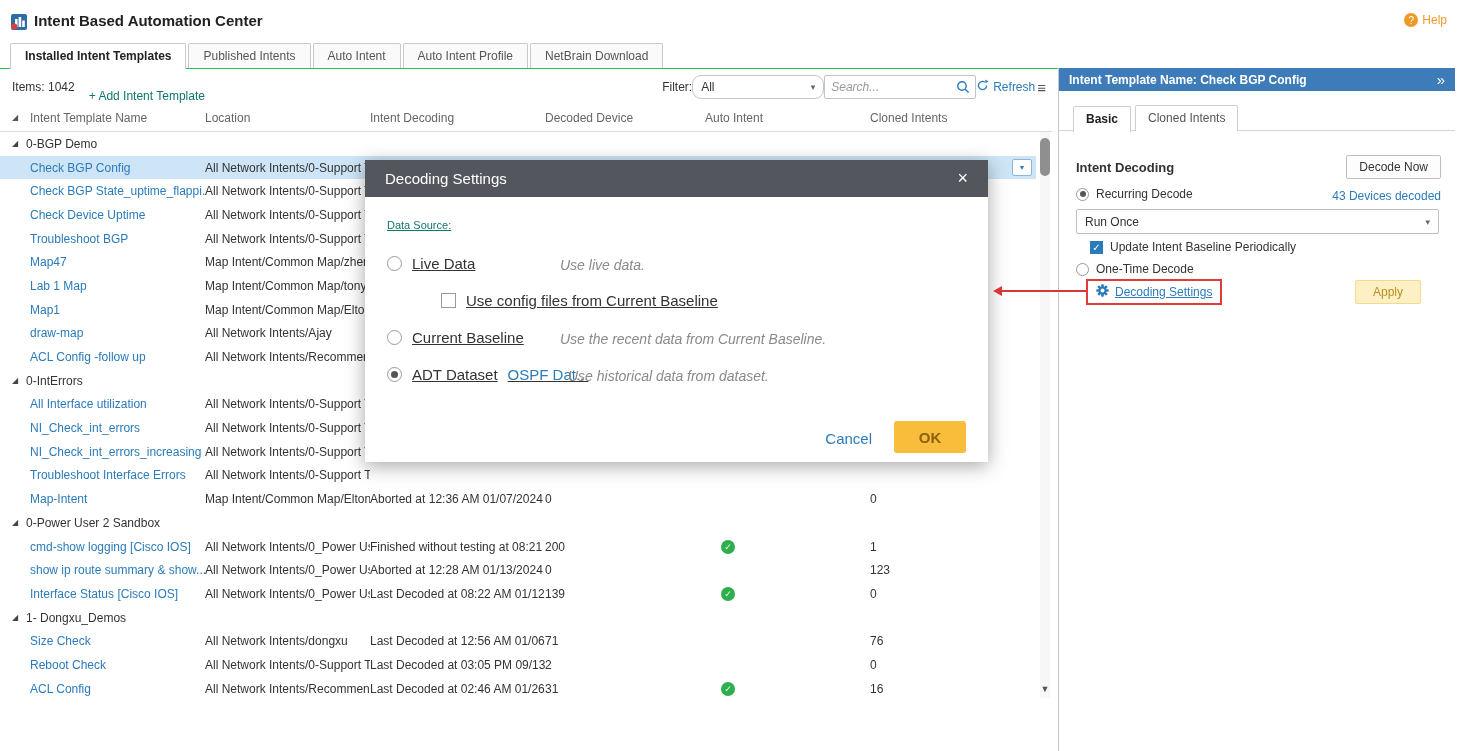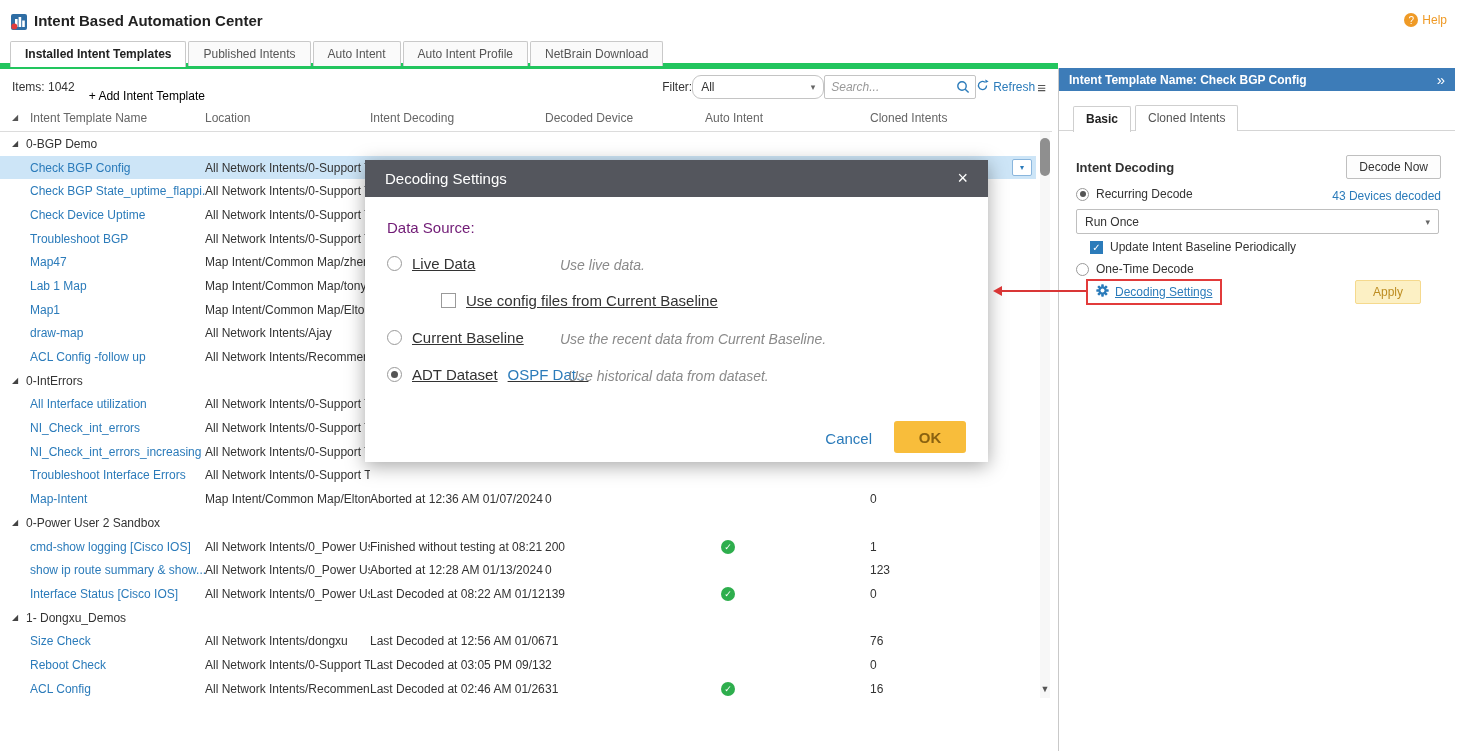--- a/index.html
+++ b/index.html
@@ -7,27 +7,27 @@
   .app { position:relative; width:1471px; height:751px; background:#fff; overflow:hidden; }
 
   
   .topbar { position:absolute; left:0; top:0; width:100%; height:44px; background:#fff; }
   .logo { position:absolute; left:10px; top:13px; width:18px; height:18px; }
   .title { position:absolute; left:34px; top:12px; font-size:15px; font-weight:bold; color:#222; }
   .help { position:absolute; right:24px; top:13px; display:flex; align-items:center; gap:4px; color:#ef9a26; font-size:12px; cursor:pointer; }
   .help-q { width:14px; height:14px; border-radius:50%; background:#ef9a26; color:#fff; font-size:10px; display:inline-flex; align-items:center; justify-content:center; }
 
   
-  .tabbar { position:absolute; left:0; top:44px; width:1058px; height:25px; border-bottom:6px solid #22c55e; padding-left:10px; display:flex; align-items:center; }
+  .tabbar { position:absolute; left:0; top:44px; width:1058px; height:25px; border-bottom:1px solid #22c55e; padding-left:10px; display:flex; align-items:flex-end; }
   .tab { height:25px; line-height:24px; padding:0 14px; font-size:12px; color:#555; background:#fafafa; border:1px solid #c9c9c9; border-bottom:none; margin-right:2px; border-radius:2px 2px 0 0; cursor:pointer; white-space:nowrap; }
   .tab.active { font-weight:bold; color:#222; background:#fff; height:26px; margin-bottom:-1px; position:relative; z-index:2; }
 
   
   .toolbar { position:absolute; left:0; top:70px; width:1058px; height:34px; display:flex; align-items:center; gap:14px; padding:0 12px; font-size:12px; color:#333; }
-  .add-link { color:#000000; cursor:pointer;margin-top:18px; }
+  .add-link { color:#0f766e; cursor:pointer;margin-top:18px; }
   .tb-right { margin-left:auto; display:flex; align-items:center; }
   .selectbox { width:132px; height:24px; border:1px solid #c4c4c4; border-radius:9px; display:flex; align-items:center; justify-content:space-between; padding:0 8px; background:#fff; cursor:pointer; }
   .chev { color:#666; font-size:9px; }
   .searchbox { width:152px; height:24px; border:1px solid #c4c4c4; border-radius:2px; display:flex; align-items:center; background:#fff; }
   .searchbox input { flex:1; min-width:0; border:none; outline:none; font-size:12px; padding:0 6px; font-family:inherit; color:#333; }
   .searchbox input::placeholder { font-style:italic; color:#999; }
   .sicon { width:24px; display:flex; justify-content:center; align-items:center; cursor:pointer; }
   .refresh { display:flex; align-items:center; gap:4px; color:#2b7bba; cursor:pointer; }
   .burger { color:#555; font-size:15px; margin-left:2px; cursor:pointer; }
 
@@ -82,21 +82,21 @@
 
   
   .arrow { position:absolute; left:1002px; top:290px; width:84px; height:2px; background:#d93636; z-index:60; }
   .arrow:before { content:""; position:absolute; left:-9px; top:-4px; width:0; height:0; border-top:5px solid transparent; border-bottom:5px solid transparent; border-right:9px solid #d93636; }
 
   
   .modal { position:absolute; left:365px; top:160px; width:623px; height:302px; background:#fff; box-shadow:0 4px 18px rgba(0,0,0,.35); z-index:40; }
   .m-head { height:37px; background:#54565d; color:#fff; font-size:15px; display:flex; align-items:center; padding:0 20px; }
   .m-close { margin-left:auto; font-size:18px; cursor:pointer; }
   .m-body { position:relative; height:265px; }
-  .m-label { position:absolute; left:22px; top:22px; font-size:15px; color:#701a75; }
+  .m-label { position:absolute; left:22px; top:22px; font-size:11px; color:#0f766e;text-decoration:underline; }
   .m-opt { position:absolute; display:flex; align-items:center; gap:10px; font-size:15px; color:#333;text-decoration:underline; }
   .m-hint { position:absolute; font-style:italic; color:#8a8a8a; font-size:14px; white-space:nowrap; }
   .m-link { color:#2b7bba; cursor:pointer; }
   .m-cancel { position:absolute; right:116px; top:233px; font-size:15px; color:#2b7bba; cursor:pointer; }
   .m-ok { position:absolute; right:22px; top:224px; width:72px; height:32px; background:#f8bd3b; border-radius:3px; color:#8a6210; font-size:15px; font-weight:bold; display:flex; align-items:center; justify-content:center; cursor:pointer; }
 </style>
 </head>
 <body>
 
 <div class="app">

